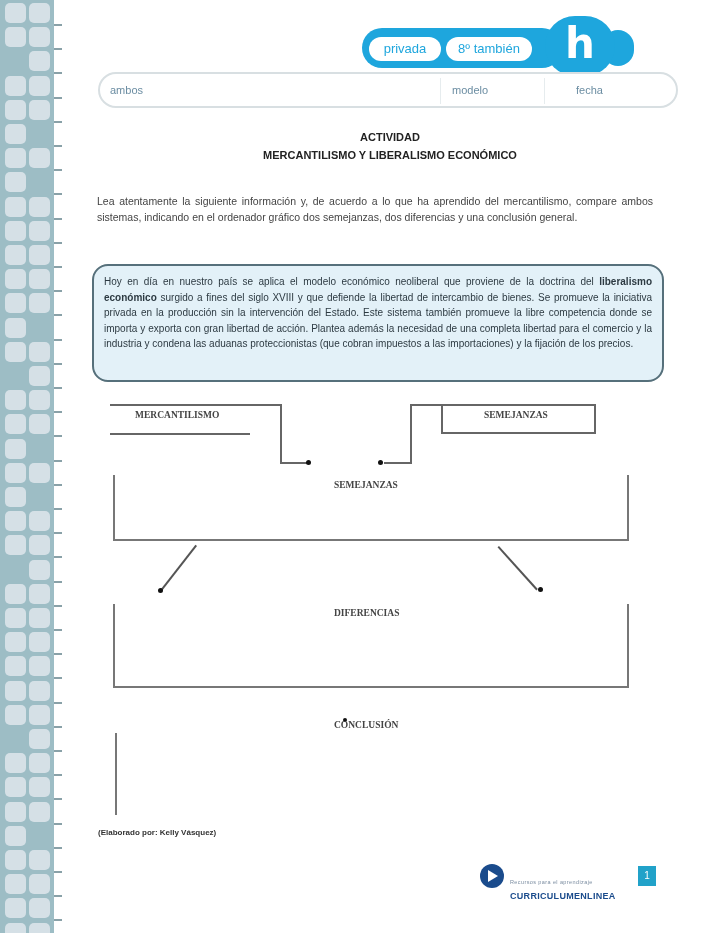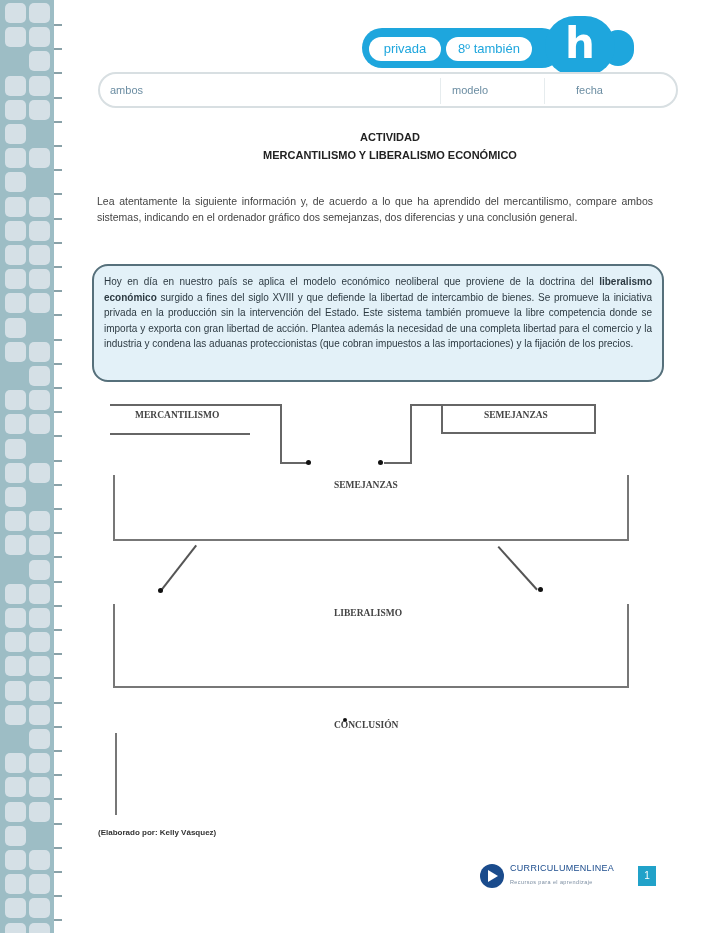--- a/index.html
+++ b/index.html
@@ -38,21 +38,21 @@
     .lbl-small { position: absolute; font-size: 9.5px; color: #444; font-weight: bold; font-family: Liberation Serif, serif; }
     .dot { position: absolute; width: 5px; height: 5px; border-radius: 50%; background: #111; }
     .box-right { position: absolute; left: 441px; top: 404px; width: 155px; height: 30px; border: 2px solid #666; border-top-width: 2px; }
     .bracket { position: absolute; border: 2px solid #777; border-top: none; }
     .diag { position: absolute; height: 2px; background: #555; transform-origin: 0 0; }
 
     .footer-note { position: absolute; left: 98px; top: 828px; font-size: 8px; font-weight: bold; color: #333; }
 
     .cl-logo { position: absolute; left: 480px; top: 864px; width: 24px; height: 24px; border-radius: 50%; background: #1a4b8c; }
     .cl-logo .play { position: absolute; left: 8px; top: 6px; width: 0; height: 0; border-top: 6px solid transparent; border-bottom: 6px solid transparent; border-left: 10px solid #fff; }
-    .cl-text { position: absolute; left: 510px; top: 863px; font-size: 9px; color: #1a4b8c; font-weight: normal; letter-spacing: .3px; }
+    .cl-text { position: absolute; left: 510px; top: 891px; font-size: 9px; color: #1a4b8c; font-weight: bold; letter-spacing: .3px; }
     .cl-sub { position: absolute; left: 510px; top: 879px; font-size: 5.5px; color: #7a8ca0; letter-spacing: .4px; }
     .page-num { position: absolute; left: 638px; top: 866px; width: 18px; height: 20px; background: #21a2c9; color: #fff; font-size: 10px; line-height: 20px; text-align: center; }
   </style>
 </head>
 <body>
 
 <div class="strip" id="strip">
     <div class="cell" style="left: 5px; top: 3px;"></div>
     <div class="cell" style="left: 29px; top: 3px;"></div>
     <div class="cell" style="left: 5px; top: 27.2px;"></div>
@@ -202,21 +202,21 @@
 
 <div class="bracket" style="left:113px;top:475px;width:516px;height:66px"></div>
 <div class="lbl-small" style="left:334px;top:480px">SEMEJANZAS</div>
 
 <div class="diag" style="left:197px;top:546px;width:56px;transform:rotate(128deg)"></div>
 <div class="dot" style="left:158px;top:588px"></div>
 <div class="diag" style="left:499px;top:546px;width:58px;transform:rotate(48deg)"></div>
 <div class="dot" style="left:538px;top:587px"></div>
 
 <div class="bracket" style="left:113px;top:604px;width:516px;height:84px"></div>
-<div class="lbl-small" style="left:334px;top:608px">LIBERALISMO</div>
+<div class="lbl-small" style="left:334px;top:608px">DIFERENCIAS</div>
 
 <div class="dot" style="left:343px;top:718px;width:4px;height:4px"></div>
 <div class="lbl-small" style="left:334px;top:720px">CONCLUSIÓN</div>
 <div class="line" style="left:115px;top:733px;width:2px;height:82px;background:#777"></div>
 
 <div class="footer-note">(Elaborado por: Kelly Vásquez)</div>
 <div class="cl-logo">
     <span class="play"></span>
   </div>
 <div class="cl-text">CURRICULUMENLINEA</div>

